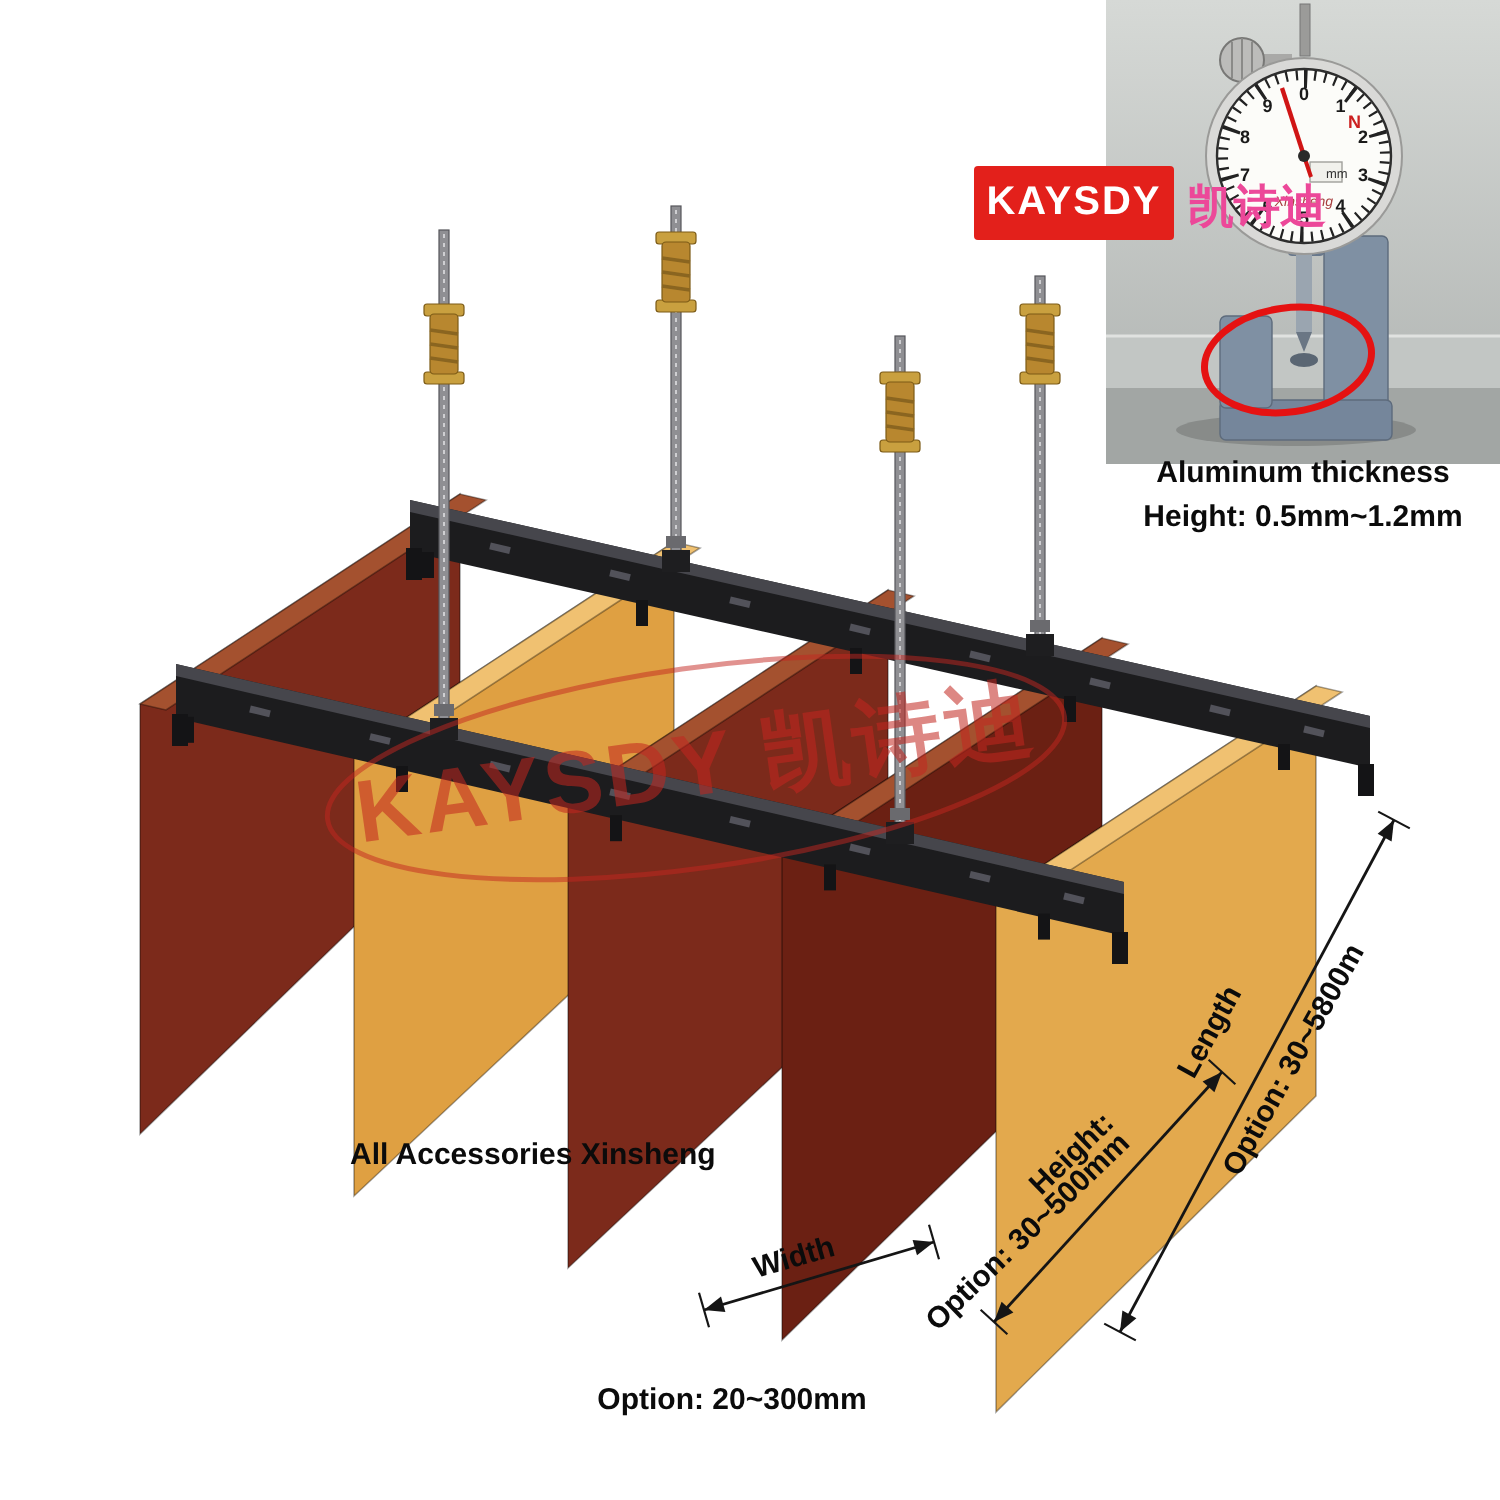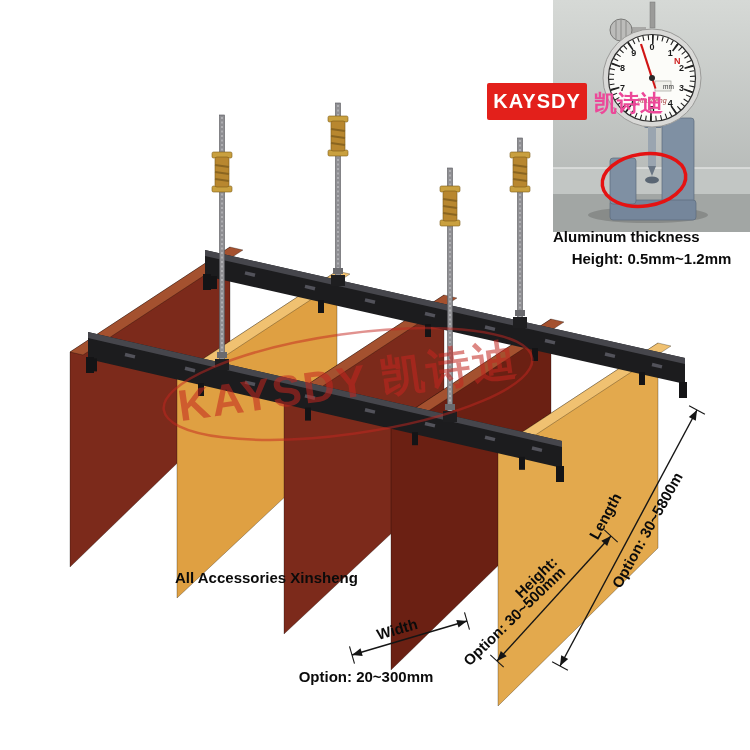--- a/index.html
+++ b/index.html
@@ -242,24 +242,24 @@
   </g>
 </svg>
 
 <div id="logo-box">
   <span>KAYSDY</span>
 </div>
 <div id="logo-cn">凯诗迪</div>
 
 <div id="watermark">KAYSDY 凯诗迪</div>
 
-<div class="lbl" style="left:553px;top:228px;width:197px;">Aluminum thickness</div>
+<div class="lbl" style="left:553px;top:228px;width:197px;text-align:center">Aluminum thickness</div>
 <div class="lbl" style="left:553px;top:250px;width:197px;text-align:center">Height: 0.5mm~1.2mm</div>
 <div class="lbl" style="left:175px;top:569px">All Accessories Xinsheng</div>
 
 <div class="lbl" style="left:397px;top:629px;transform:translate(-50%,-50%) rotate(-16deg)">Width</div>
-<div class="lbl" style="left:366px;top:676px;transform:translate(-50%,-50%)">Option: 20~300mm</div>
+<div class="lbl" style="left:366px;top:700px;transform:translate(-50%,-50%)">Option: 20~300mm</div>
 
 <div class="lbl" style="left:536px;top:577px;transform:translate(-50%,-50%) rotate(-44deg)">Height:</div>
 <div class="lbl" style="left:514px;top:616px;transform:translate(-50%,-50%) rotate(-44deg)">Option: 30~500mm</div>
 
 <div class="lbl" style="left:605px;top:516px;transform:translate(-50%,-50%) rotate(-61deg)">Length</div>
 <div class="lbl" style="left:647px;top:530px;transform:translate(-50%,-50%) rotate(-61deg)">Option: 30~5800m</div>
 
 </body></html>

